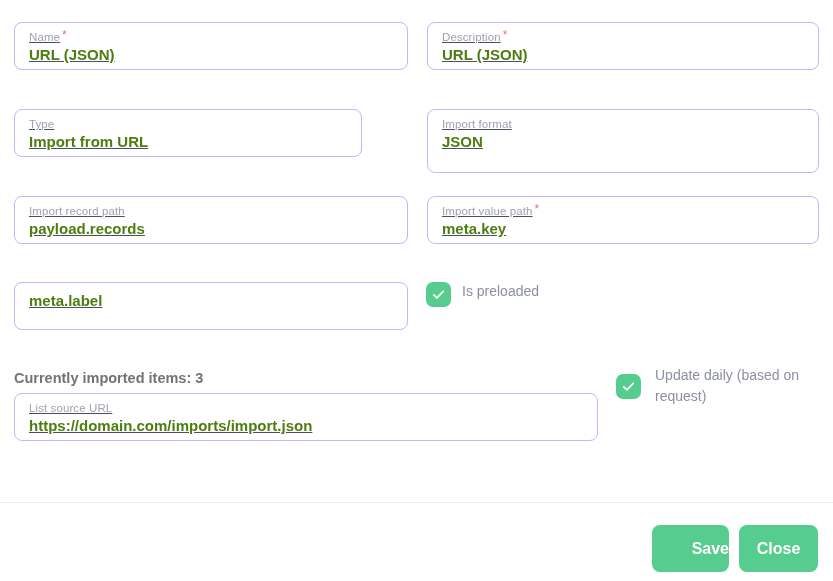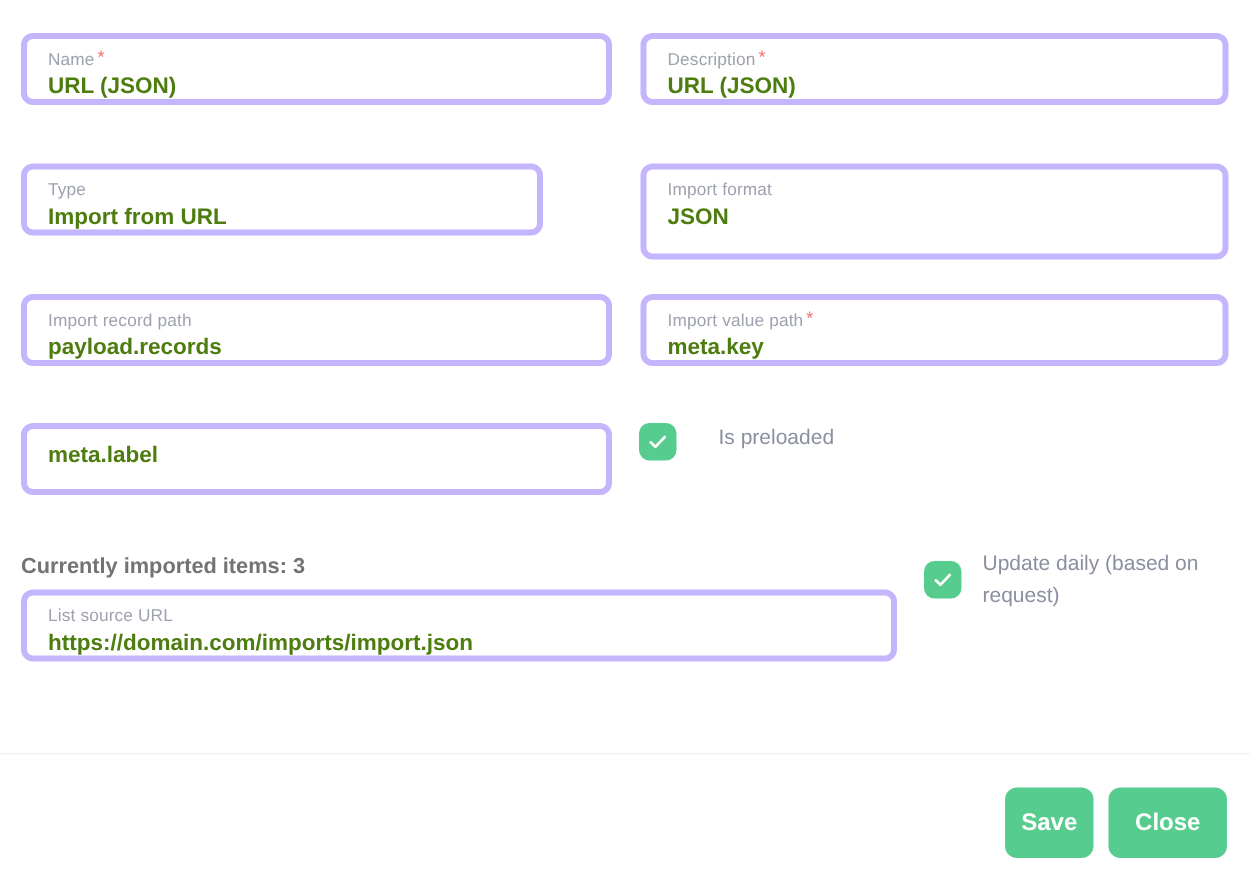--- a/index.html
+++ b/index.html
@@ -21,24 +21,25 @@
     left: 0;
     top: 0;
     width: 833px;
     height: 502px;
   }
 
   
   .field {
     position: absolute;
     box-sizing: border-box;
-    border: 4px solid #c4b5fd;
+    border: 1px solid #c4b5fd;
     border-radius: 8px;
     background: #ffffff;
     padding: 7px 14px 16px 14px;
+    text-decoration: underline;
   }
   .field-label {
     font-size: 11.5px;
     line-height: 14px;
     color: #9ea2ae;
     font-weight: 400;
     white-space: nowrap;
     letter-spacing: 0.1px;
   }
   .req {
@@ -91,21 +92,21 @@
     display: flex;
     align-items: center;
     justify-content: center;
     margin-top: 1px;
   }
   .checkbox-box svg { display: block; }
   .checkbox-label {
     font-size: 14px;
     line-height: 20px;
     color: #8b90a0;
-    margin-left: 28px;
+    margin-left: 11px;
     font-weight: 400;
   }
   #checkbox-update-daily .checkbox-label {
     line-height: 21px;
     margin-left: 14px;
   }
 
   
   #imported-items-text {
     position: absolute;
@@ -141,21 +142,21 @@
     border: none;
     border-radius: 8px;
     background: #56cc8e;
     color: #ffffff;
     font-family: "Liberation Sans", sans-serif;
     font-size: 16px;
     font-weight: 700;
     cursor: pointer;
     padding: 0;
   }
-  #save-button  { right: 104px; width: 59px; }
+  #save-button  { right: 104px; width: 77px; text-align: right; }
   #close-button { right: 15px;  width: 79px; }
 </style>
 </head>
 <body>
 
 <div class="form-area">
 
   <div class="field" id="field-name">
     <div class="field-label"><span>Name</span><span class="req">*</span></div>
     <div class="field-value">URL (JSON)</div>

